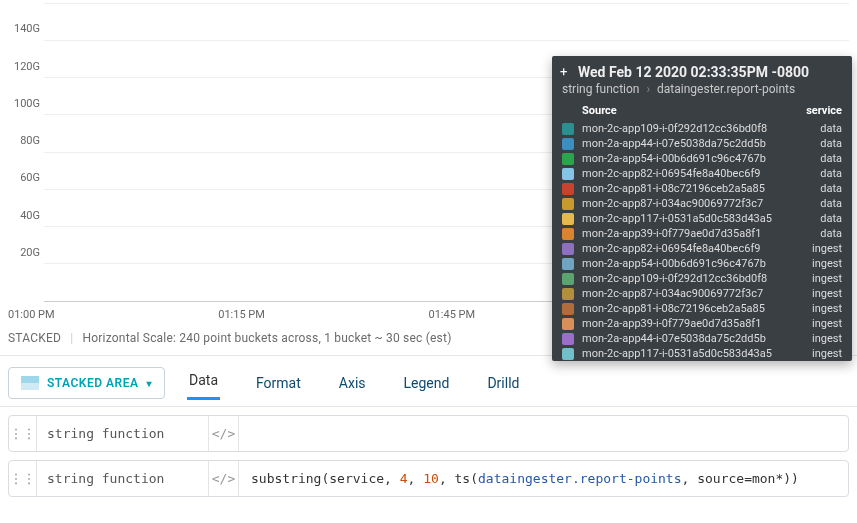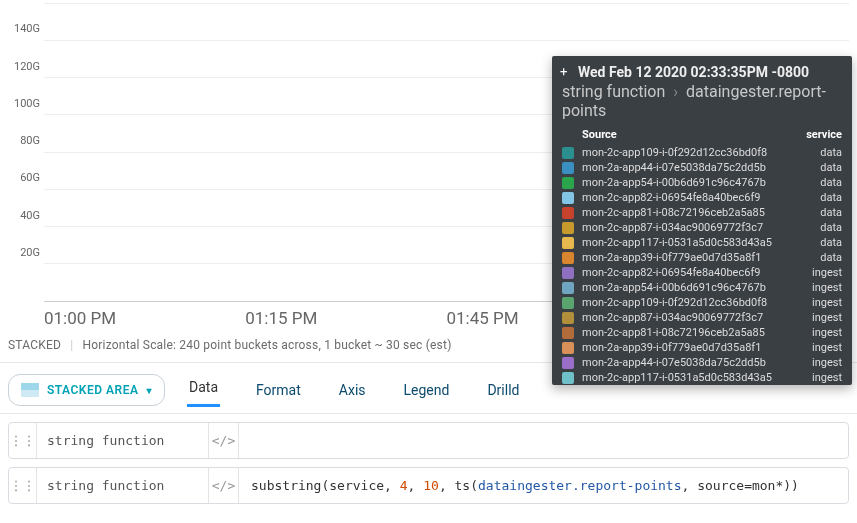--- a/index.html
+++ b/index.html
@@ -5,45 +5,45 @@
 *{box-sizing:border-box;margin:0;padding:0}
 body{font-family:-apple-system,BlinkMacSystemFont,"Segoe UI",Roboto,sans-serif;font-size:13px;color:#333;background:#fff;width:857px}
 .chart-area{position:relative;padding:4px 8px 0 8px}
 .chart-inner{position:relative;height:298px;display:flex}
 .y-axis{width:36px;position:relative;font-size:11px;color:#666}
 .y-tick{position:absolute;right:4px;transform:translateY(-50%)}
 .plot{flex:1;position:relative;border-bottom:1px solid #ccc}
 .grid-line{position:absolute;left:0;right:0;border-top:1px solid #eee}
 .bands{position:absolute;left:0;right:0;bottom:0}
 .band{position:absolute;left:0;right:0}
-.x-axis{display:flex;margin-left:36px;font-size:17px;color:#666;padding-top:6px}
+.x-axis{display:flex;font-size:11px;color:#666;padding-top:6px}
 .x-tick{flex:1}
 .info-bar{padding:10px 8px;font-size:12px;color:#6b6b6b;border-bottom:1px solid #e6e6e6;letter-spacing:.2px}
 .info-bar .sep{margin:0 6px;color:#ccc}
 .tabs-row{display:flex;align-items:center;gap:22px;padding:10px 8px 6px 8px;border-bottom:1px solid #e6e6e6}
-.chart-type-btn{display:flex;align-items:center;gap:8px;border:1px solid #c9d1d9;border-radius:12px;padding:8px 12px;color:#00a3b5;font-weight:600;font-size:12px;letter-spacing:.5px;cursor:pointer}
+.chart-type-btn{display:flex;align-items:center;gap:8px;border:1px solid #c9d1d9;border-radius:4px;padding:8px 12px;color:#00a3b5;font-weight:600;font-size:12px;letter-spacing:.5px;cursor:pointer}
 .chart-type-btn .swatch{width:18px;height:14px;background:linear-gradient(180deg,#9ed6ea 0 50%,#cfeaf4 50% 100%)}
 .tab{color:#0c4a6e;font-size:14px;padding:6px 2px;cursor:pointer}
 .tab.active{color:#333;border-bottom:3px solid #1e90ff;padding-bottom:9px}
 .query-row{display:flex;align-items:center;margin:8px;border:1px solid #d9dde2;border-radius:4px;font-family:Menlo,Consolas,monospace;font-size:13px}
 .drag-handle{width:28px;text-align:center;color:#888;cursor:grab;border-right:1px solid #e4e4e4;padding:10px 0}
 .query-name{flex:0 0 172px;padding:10px 10px;color:#555;border-right:1px solid #e4e4e4}
 .code-toggle{flex:0 0 30px;text-align:center;color:#999;border-right:1px solid #e4e4e4;padding:10px 0;cursor:pointer}
 .query-body{flex:1;padding:10px 12px;white-space:nowrap;overflow:hidden}
 .tok-fn{color:#333}
 .tok-id{color:#333}
 .tok-num{color:#d14b00}
 .tok-paren{color:#333}
 .tok-met{color:#2458a6}
 .tok-kv{color:#333}
 
 .tooltip{position:absolute;top:56px;left:552px;width:300px;background:#3a3f44;color:#eee;font-size:12px;border-radius:2px;box-shadow:0 4px 12px rgba(0,0,0,.3);z-index:5}
 .tooltip-hdr{padding:8px 10px 4px 10px}
 .tooltip-ts{font-weight:700;font-size:14px}
-.tooltip-bc{font-size:16px;color:#c8c8c8;margin-top:2px}
+.tooltip-bc{font-size:12px;color:#c8c8c8;margin-top:2px}
 .tooltip-cols{display:flex;padding:4px 10px;font-weight:700;color:#fff;font-size:11px}
 .tooltip-cols .c1{flex:0 0 20px}
 .tooltip-cols .c2{flex:1}
 .tooltip-cols .c3{flex:0 0 50px;text-align:right}
 .tooltip-row{display:flex;align-items:center;padding:1px 10px;font-size:11px}
 .tooltip-row .sw{width:12px;height:12px;border-radius:2px;margin-right:8px}
 .tooltip-row .src{flex:1;color:#ddd;white-space:nowrap;overflow:hidden;text-overflow:ellipsis}
 .tooltip-row .svc{flex:0 0 44px;text-align:right;color:#ddd}
 .pin{position:absolute;left:8px;top:8px;color:#fff;font-size:13px}
 .chev{font-size:10px}

